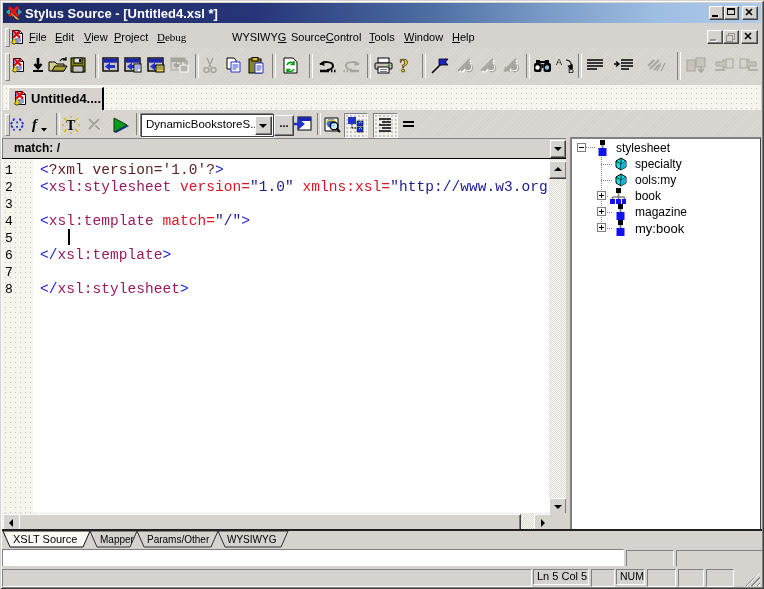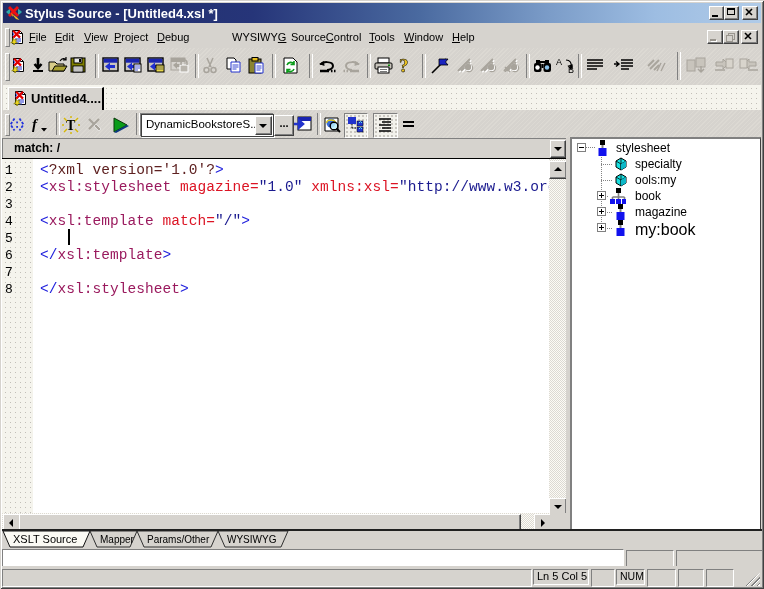--- a/index.html
+++ b/index.html
@@ -50,21 +50,21 @@
       <path d="M10.5 1.5 v3 h3" fill="none" stroke="#000" stroke-width="1"></path>
       <path d="M6 10 h6 M6 12 h6 M6 14 h4" stroke="#2233cc" stroke-width="1.1"></path>
       <path d="M3.2 3.5 l1.8 1.8 -1.8 1.8 M8 2.5 l2 2" stroke="#2244ee" stroke-width="1" fill="none"></path>
       <path d="M4.2 1.8 L11 8.6 M11 1.8 L4.2 8.6" stroke="#e00000" stroke-width="2.2"></path>
       <path d="M4 9 l1.3 2 2.3-1 -0.9 2.4 1.8 1.6 -2.5 0.1 -1 2.3 -0.8-2.4 -2.5-0.3 2-1.5 z" fill="#f0d820" stroke="#6a6a00" stroke-width="0.6"></path>
     </svg></div>
 <div class="ab menu" style="left:29px;top:31px;"><u>F</u>ile</div>
 <div class="ab menu" style="left:55px;top:31px;"><u>E</u>dit</div>
 <div class="ab menu" style="left:84px;top:31px;"><u>V</u>iew</div>
 <div class="ab menu" style="left:114px;top:31px;"><u>P</u>roject</div>
-<div class="ab menu" style="left:157px;top:31px;"><u>D</u>ebug</div>
+<div class="ab menu" style="left:157px;top:31px;font-family:Liberation Serif, serif;"><u>D</u>ebug</div>
 <div class="ab menu" style="left:215px;top:31px;margin-top:16px;"><u>X</u>SLT</div>
 <div class="ab menu" style="left:232px;top:31px;">WYSIWY<u>G</u></div>
 <div class="ab menu" style="left:291px;top:31px;">Source<u>C</u>ontrol</div>
 <div class="ab menu" style="left:369px;top:31px;"><u>T</u>ools</div>
 <div class="ab menu" style="left:404px;top:31px;"><u>W</u>indow</div>
 <div class="ab menu" style="left:452px;top:31px;"><u>H</u>elp</div>
 
 <div class="ab raised" style="left:707px;top:30px;width:14px;height:12px;">
     <div class="ab" style="left:2px;top:8px;width:6px;height:2px;background:#9a968f;box-shadow:1px 1px 0 #fff;"></div>
   </div>
@@ -110,21 +110,21 @@
 <div class="ab raised" style="left:550px;top:140px;width:14px;height:16px;">
     <div class="ab" style="left:3px;top:6px;width:0;height:0;border:4px solid transparent;border-top:4px solid #000;"></div>
   </div>
 
 <div class="ab" style="left:2px;top:158px;width:564px;height:1px;background:#000;"></div>
 <div class="ab dith" style="left:2px;top:159px;width:31px;height:354px;"></div>
 <div class="ab" style="left:33px;top:159px;width:516px;height:354px;background:#fff;overflow:hidden;"></div>
 <div class="ab mono" id="linenums" style="left:5px;top:162px;font-size:13px;line-height:17px;color:#000;">1<br>2<br>3<br>4<br>5<br>6<br>7<br>8</div>
 <div class="ab" id="code" style="left:33px;top:159px;width:516px;height:354px;overflow:hidden;">
     <pre style="margin:0;padding:3px 0 0 7px;font-family:'Liberation Mono',monospace;font-size:14.5px;line-height:17px;letter-spacing:0.05px;"><span s="b">&lt;</span><span s="m">?xml version='1.0'?</span><span s="b">&gt;</span>
-<span s="b">&lt;</span><span s="e">xsl:stylesheet</span> <span s="r">magazine=</span><span s="v">"1.0"</span> <span s="r">xmlns:xsl=</span><span s="v">"http://www.w3.org/1999/XSL/Transform"</span>
+<span s="b">&lt;</span><span s="e">xsl:stylesheet</span> <span s="r">version=</span><span s="v">"1.0"</span> <span s="r">xmlns:xsl=</span><span s="v">"http://www.w3.org/1999/XSL/Transform"</span>
 
 <span s="b">&lt;</span><span s="e">xsl:template</span> <span s="r">match=</span><span s="v">"/"</span><span s="b">&gt;</span>
 
 <span s="b">&lt;/</span><span s="e">xsl:template</span><span s="b">&gt;</span>
 
 <span s="b">&lt;/</span><span s="e">xsl:stylesheet</span><span s="b">&gt;</span></pre>
   </div>
 <div class="ab" style="left:68px;top:229px;width:2px;height:16px;background:#000;"></div>
 
 <div class="ab track" style="left:549px;top:159px;width:17px;height:354px;"></div>
@@ -446,14 +446,14 @@
     <div class="ab" style="left:635px;top:205px;font-size:12px;color:#000;">magazine</div>
     <div class="ab" style="left:601px;top:228px;width:11px;height:1px;background-image:linear-gradient(90deg,#848484 50%,transparent 50%);background-size:2px 1px;"></div>
     <div class="ab" style="left:597px;top:223px;width:9px;height:9px;box-sizing:border-box;background:#fff;border:1px solid #808080;"></div>
     <div class="ab" style="left:599px;top:227px;width:5px;height:1px;background:#000;"></div>
     <div class="ab" style="left:601px;top:225px;width:1px;height:5px;background:#000;"></div>
     <div class="ab" style="left:613px;top:220px;width:16px;height:16px;"><svg width="16" height="16" viewBox="0 0 16 16">
         <rect x="5" y="0" width="5" height="5" fill="#000"></rect>
         <path d="M7.5 5 v4" stroke="#808080" stroke-width="2"></path>
         <rect x="3.5" y="8" width="8" height="8" fill="#1111ee"></rect>
       </svg></div>
-    <div class="ab" style="left:635px;top:221px;font-size:16px;color:#000;">my:book</div>
+    <div class="ab" style="left:635px;top:221px;font-size:13px;color:#000;">my:book</div>
   </div>
 
 </body></html>

